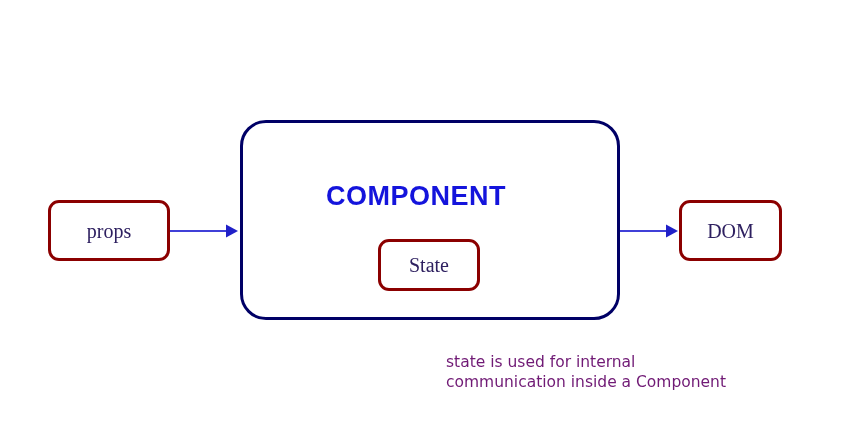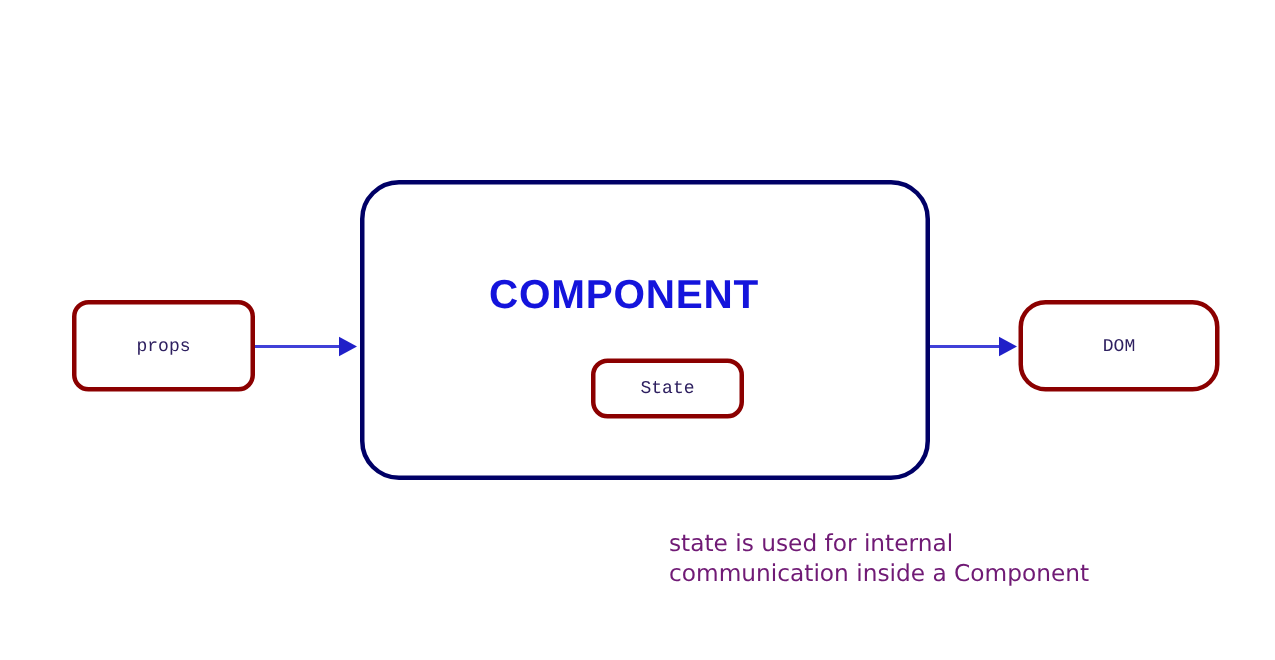--- a/index.html
+++ b/index.html
@@ -35,36 +35,36 @@
     white-space: nowrap;
   }
 
   
   .box-red {
     border: 3px solid #8b0000;
     border-radius: 11px;
   }
   .box-red .node-label {
     color: #2e2060;
-    font-size: 12px;
-    font-family: Liberation Mono, monospace;
+    font-size: 20px;
+    font-family: Liberation Serif, serif;
   }
 
   
   .box-navy {
     border: 3px solid #000066;
     border-radius: 26px;
     display: block;
   }
 
   
   #props-node  { left: 48px;  top: 200px; width: 122px; height: 61px; }
   #component-node { left: 240px; top: 120px; width: 380px; height: 200px; }
-  #state-node  { left: 394px; top: 239px; width: 102px; height: 40px; }
-  #dom-node    { left: 679px; top: 200px; width: 134px; height: 61px; border-radius: 18px; }
+  #state-node  { left: 378px; top: 239px; width: 102px; height: 52px; }
+  #dom-node    { left: 679px; top: 200px; width: 103px; height: 61px; }
 
   #component-title {
     position: absolute;
     left: 240px;
     top: 183px;
     width: 352px;
     text-align: center;
     font-family: "Liberation Sans", sans-serif;
     font-weight: bold;
     font-size: 27px;

